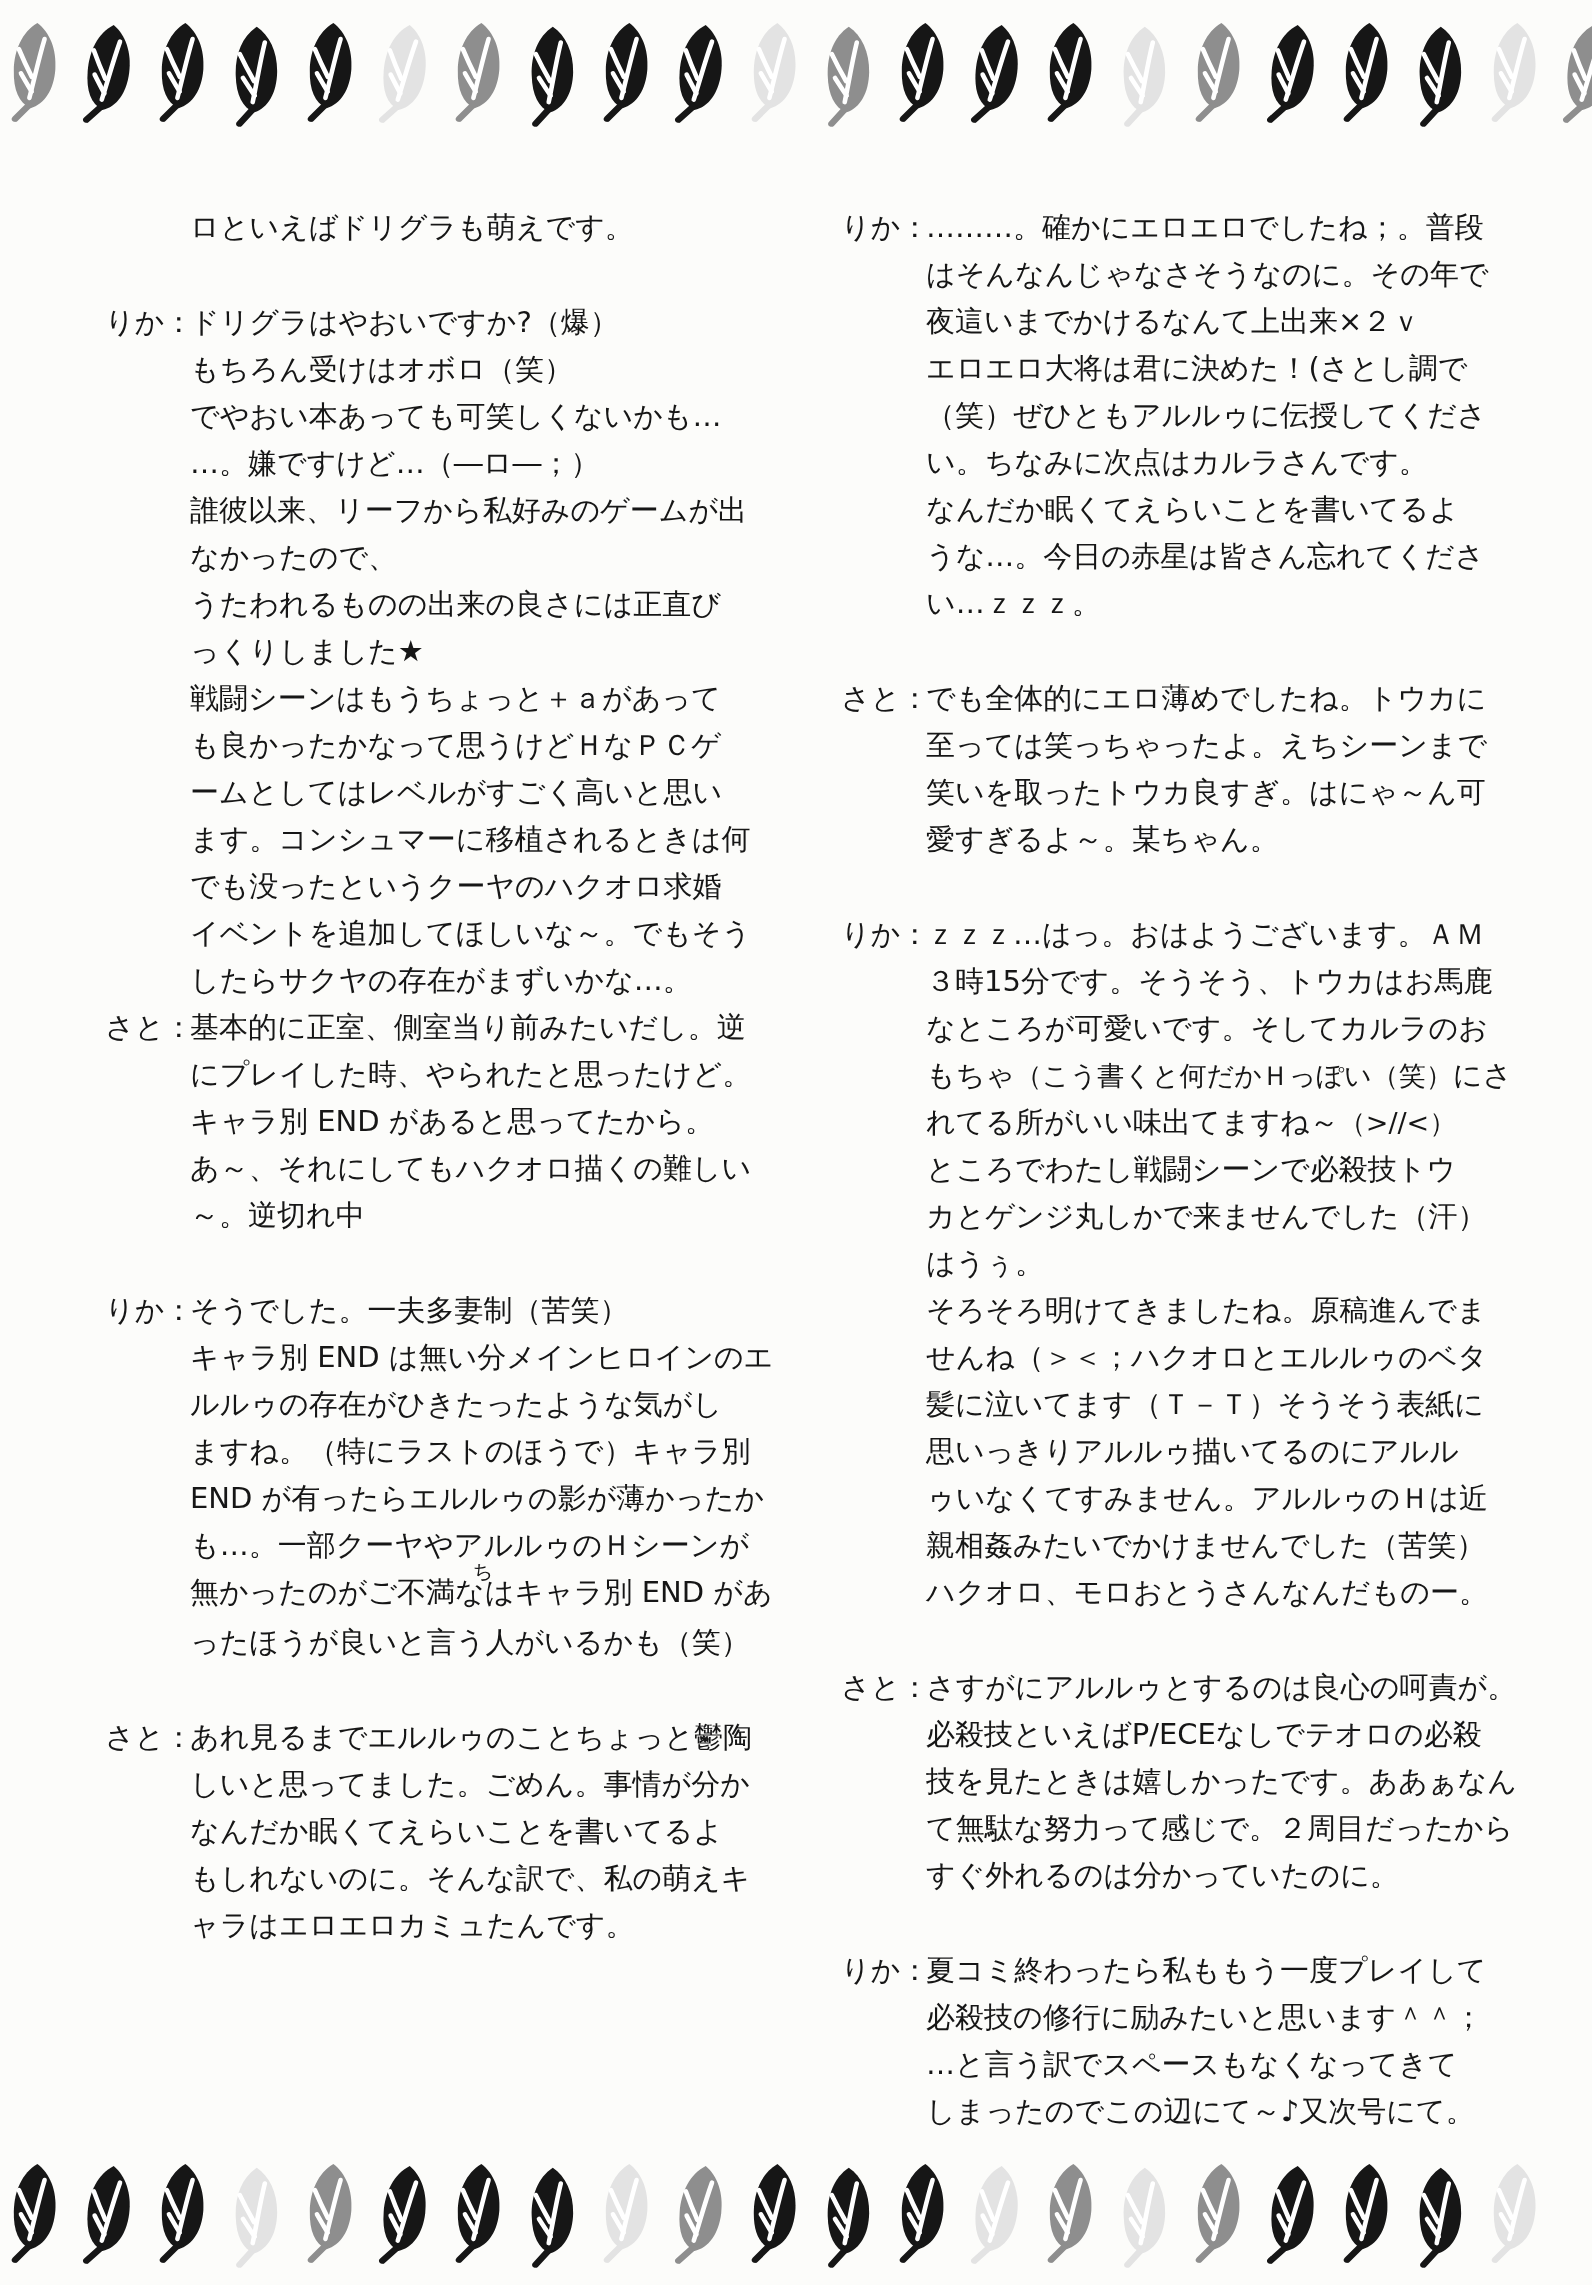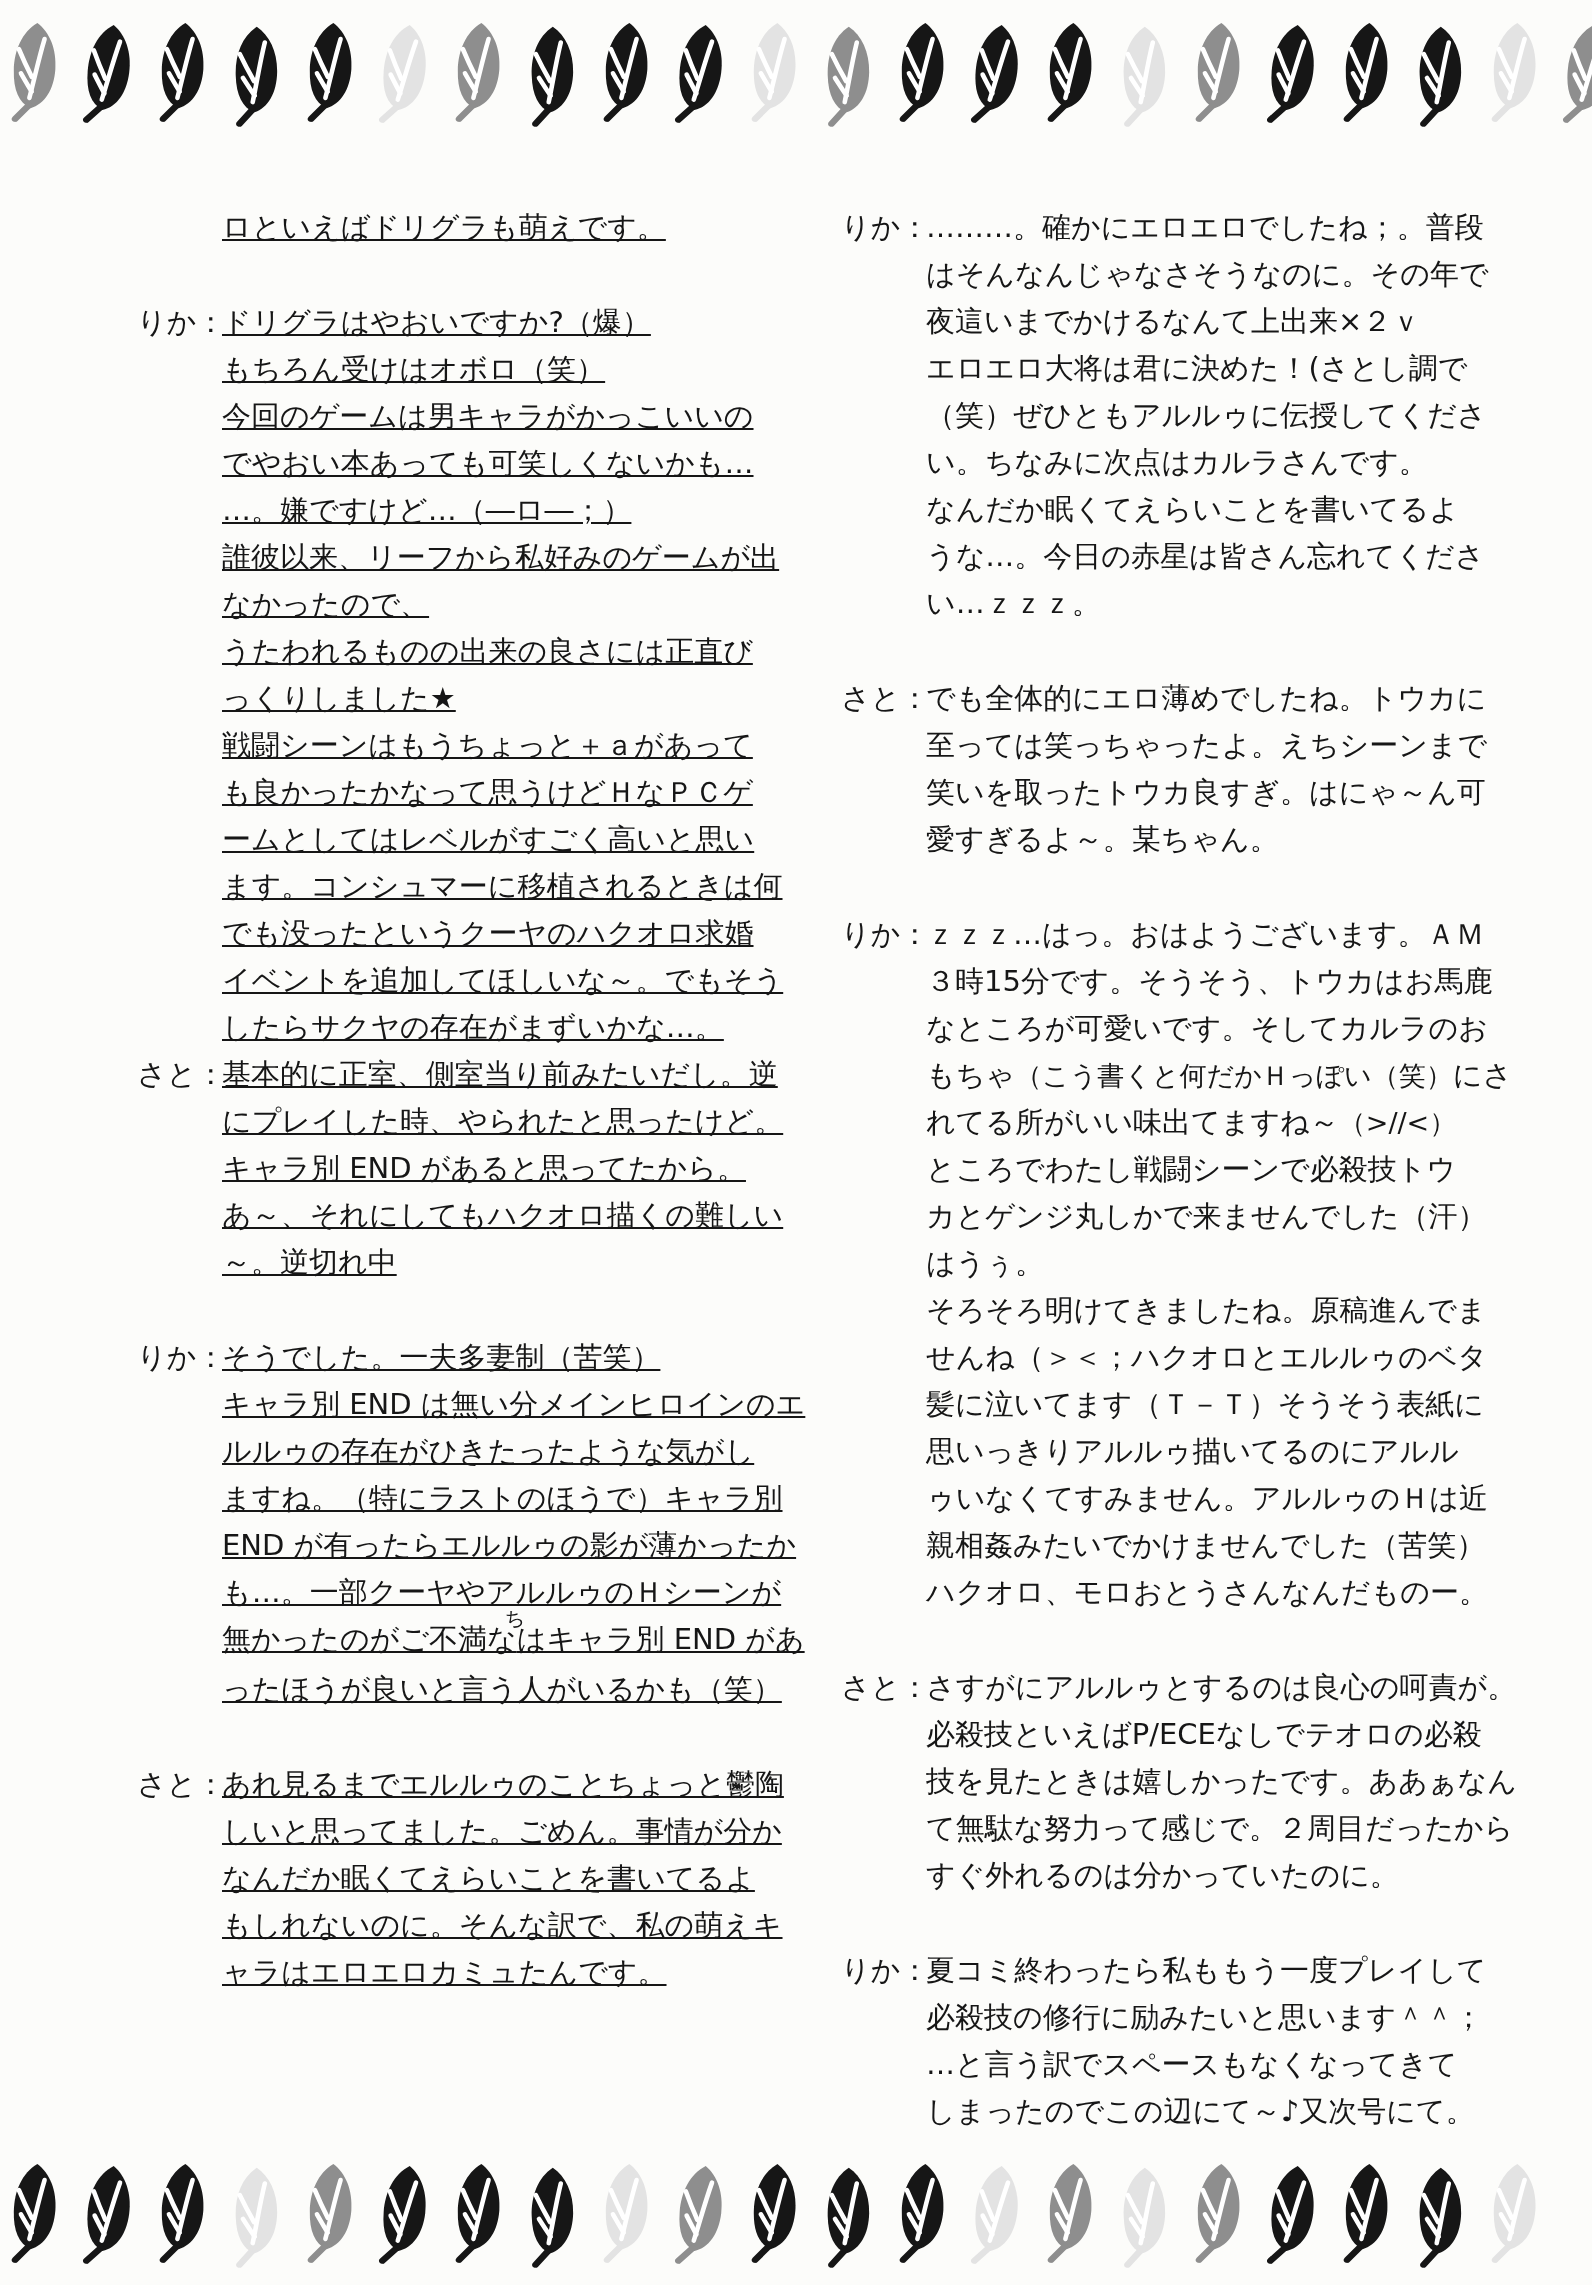--- a/index.html
+++ b/index.html
@@ -13,21 +13,21 @@
   #band-top{top:20px;}
   #band-bottom{top:2161px;}
   .leaf{width:56px;height:103px;flex:0 0 56px;transform:rotate(4deg);}
   .band .leaf:nth-child(4n+2){transform:rotate(7deg) translateY(2px);}
   .band .leaf:nth-child(4n){transform:rotate(1deg) translateY(4px);}
   .leaf.black{color:#161616;}
   .leaf.gray{color:#8e8e8e;}
   .leaf.ghost{color:#e3e3e3;}
   
   .col{position:absolute;top:204px;font-size:29px;line-height:47px;}
-  #col-left{left:137px;width:677px;text-decoration:underline;}
+  #col-left{left:105px;width:677px;}
   #col-right{left:841px;width:677px;}
   .para{position:relative;padding-left:85px;}
   .para.gap{margin-top:48px;}
   .speaker{position:absolute;left:0;top:0;white-space:nowrap;}
   .line{white-space:nowrap;}
   .b{font-weight:normal;}
   .sm{font-size:27px;}
   .ins{
     display:inline-block;width:0;overflow:visible;font-size:20px;
     transform:translate(-12px,-24px);
@@ -238,21 +238,20 @@
   </div>
 
 <div id="col-left" class="col">
     <div class="para">
       <div class="line"><span>ロといえばドリグラも萌えです。</span></div>
     </div>
     <div class="para gap">
       <span class="speaker">りか：</span>
       <div class="line"><span>ドリグラはやおいですか?（爆）</span></div>
       <div class="line"><span>もちろん受けはオボロ（笑）</span></div>
-      <div class="line"><span>今回のゲームは男キャラがかっこいいの</span></div>
       <div class="line"><span>でやおい本あっても可笑しくないかも…</span></div>
       <div class="line"><span>…。嫌ですけど…（―ロ―；）</span></div>
       <div class="line"><span>誰彼以来、リーフから私好みのゲームが出</span></div>
       <div class="line"><span>なかったので、</span></div>
       <div class="line"><span>うたわれるものの出来の良さには正直び</span></div>
       <div class="line"><span>っくりしました★</span></div>
       <div class="line"><span>戦闘シーンはもうちょっと＋ａがあって</span></div>
       <div class="line"><span>も良かったかなって思うけどＨなＰＣゲ</span></div>
       <div class="line"><span>ームとしてはレベルがすごく高いと思い</span></div>
       <div class="line"><span>ます。コンシュマーに移植されるときは何</span></div>

